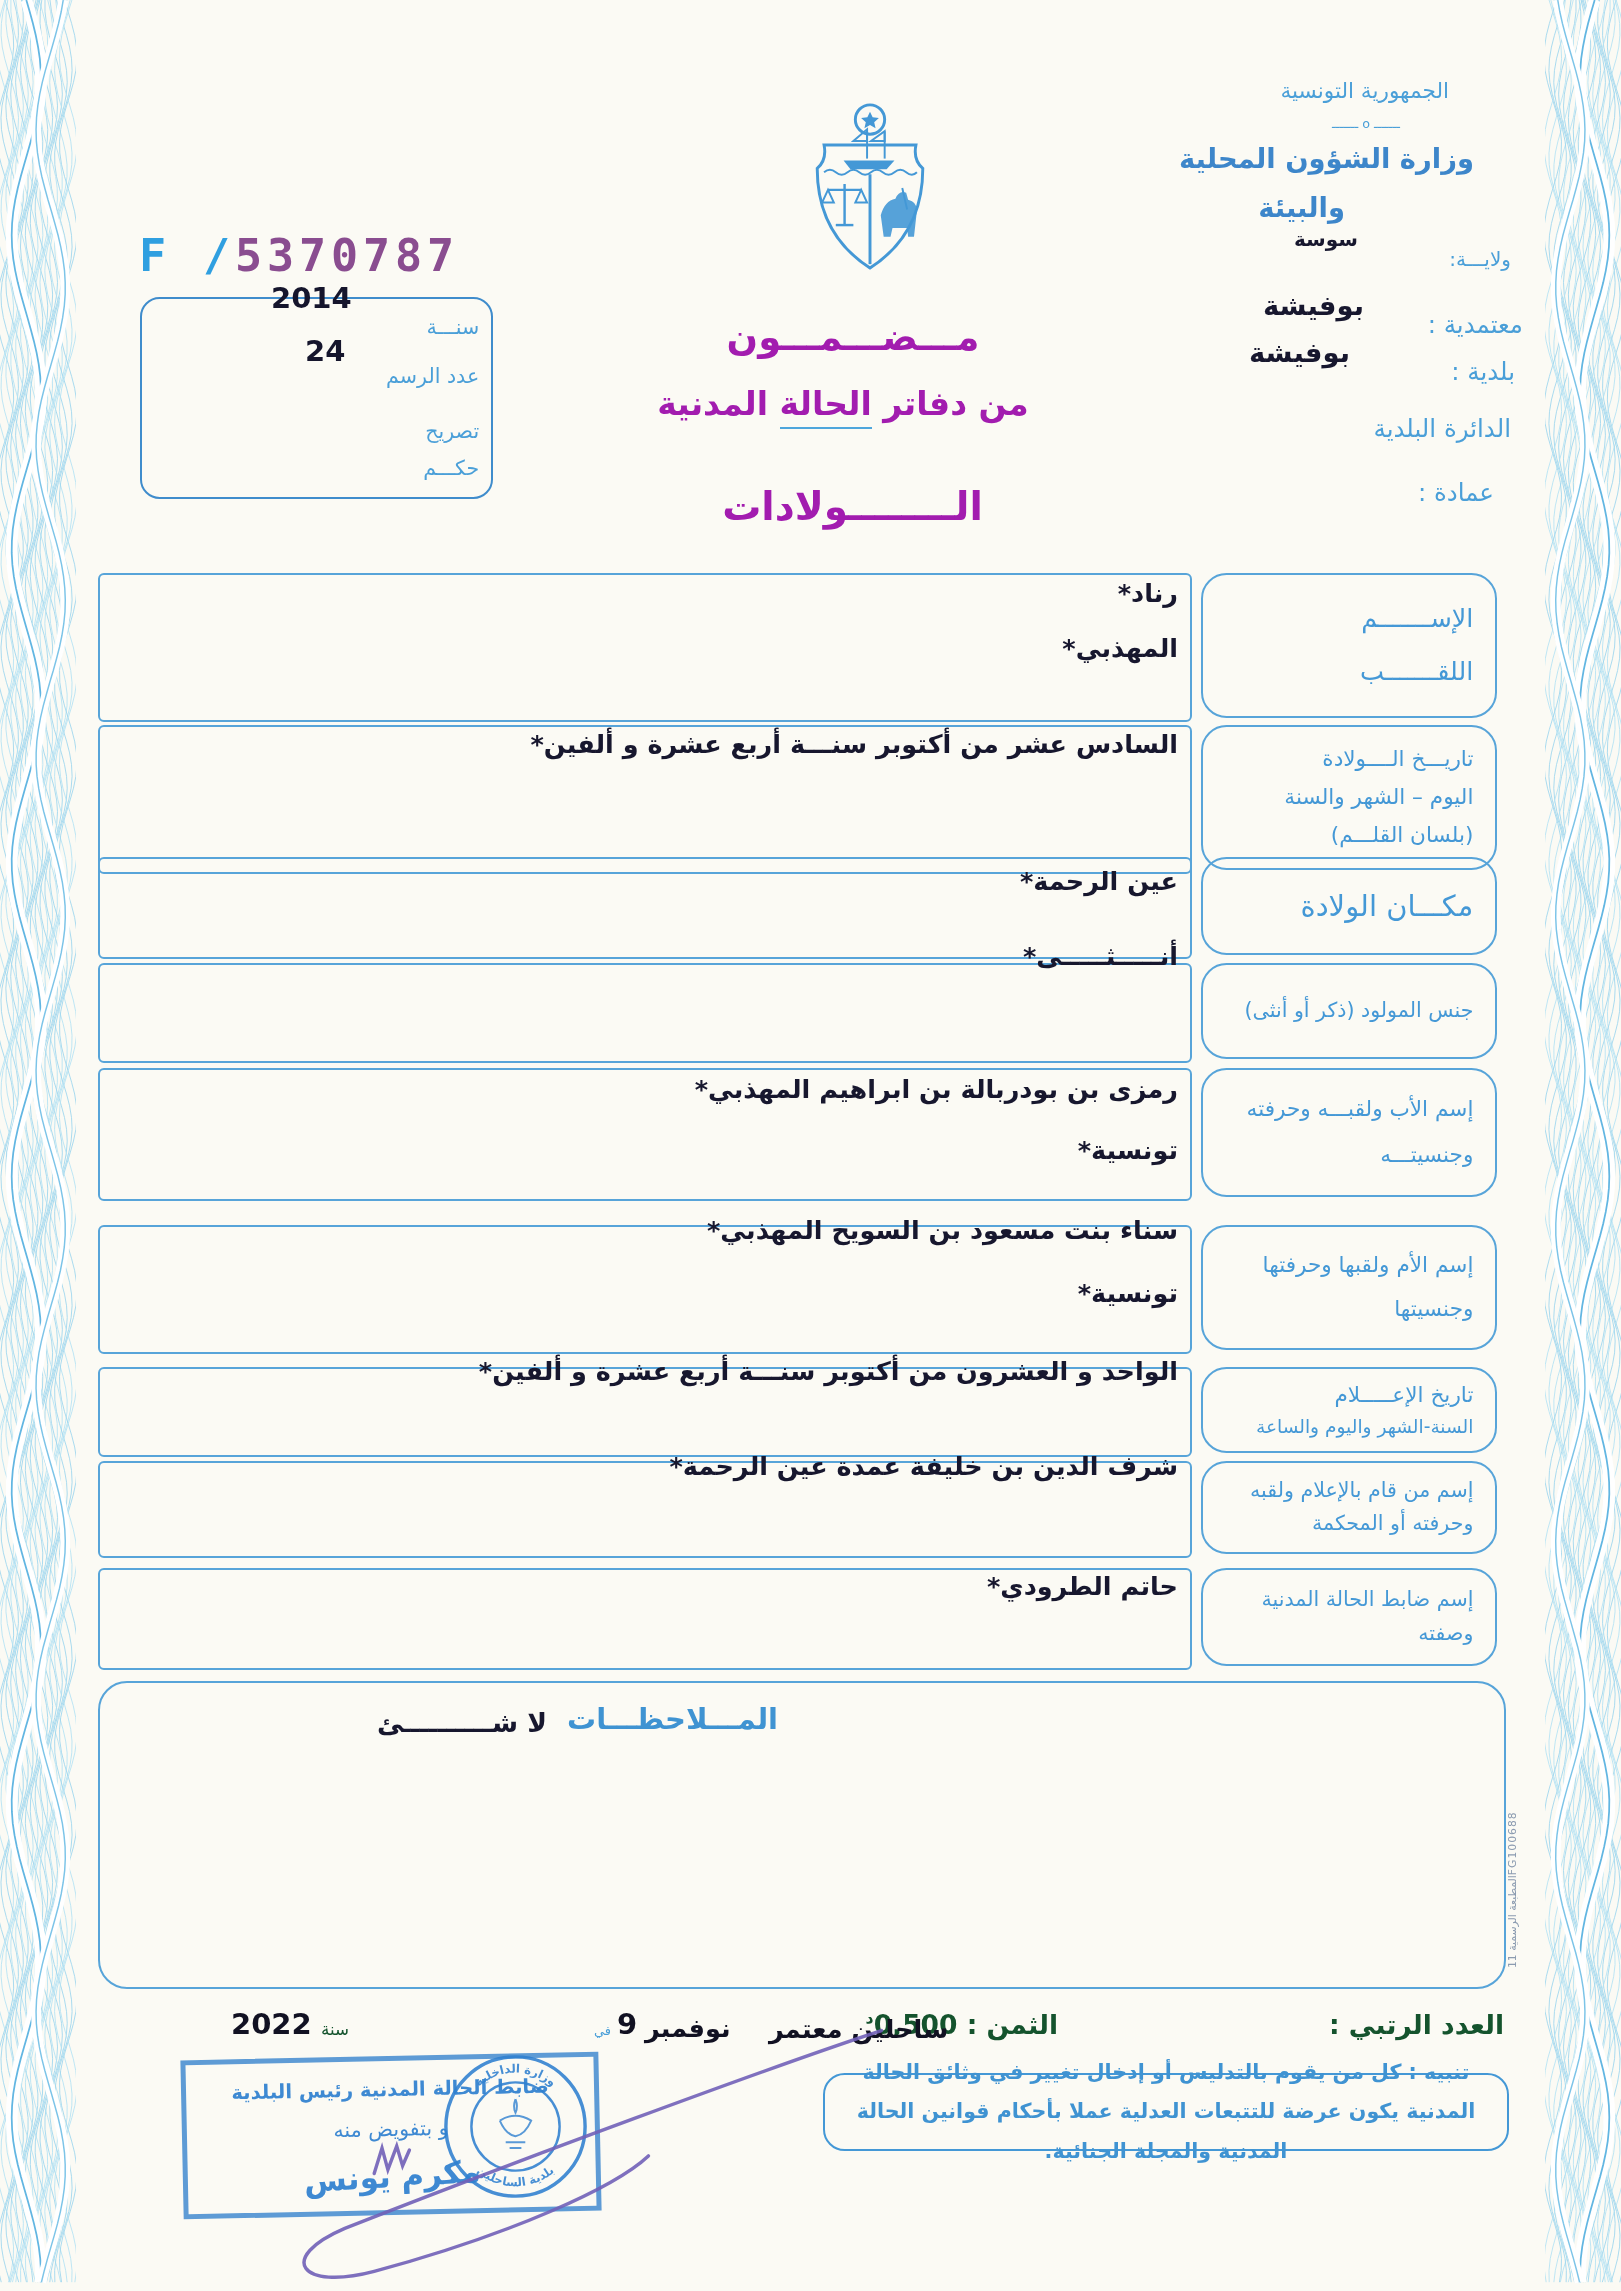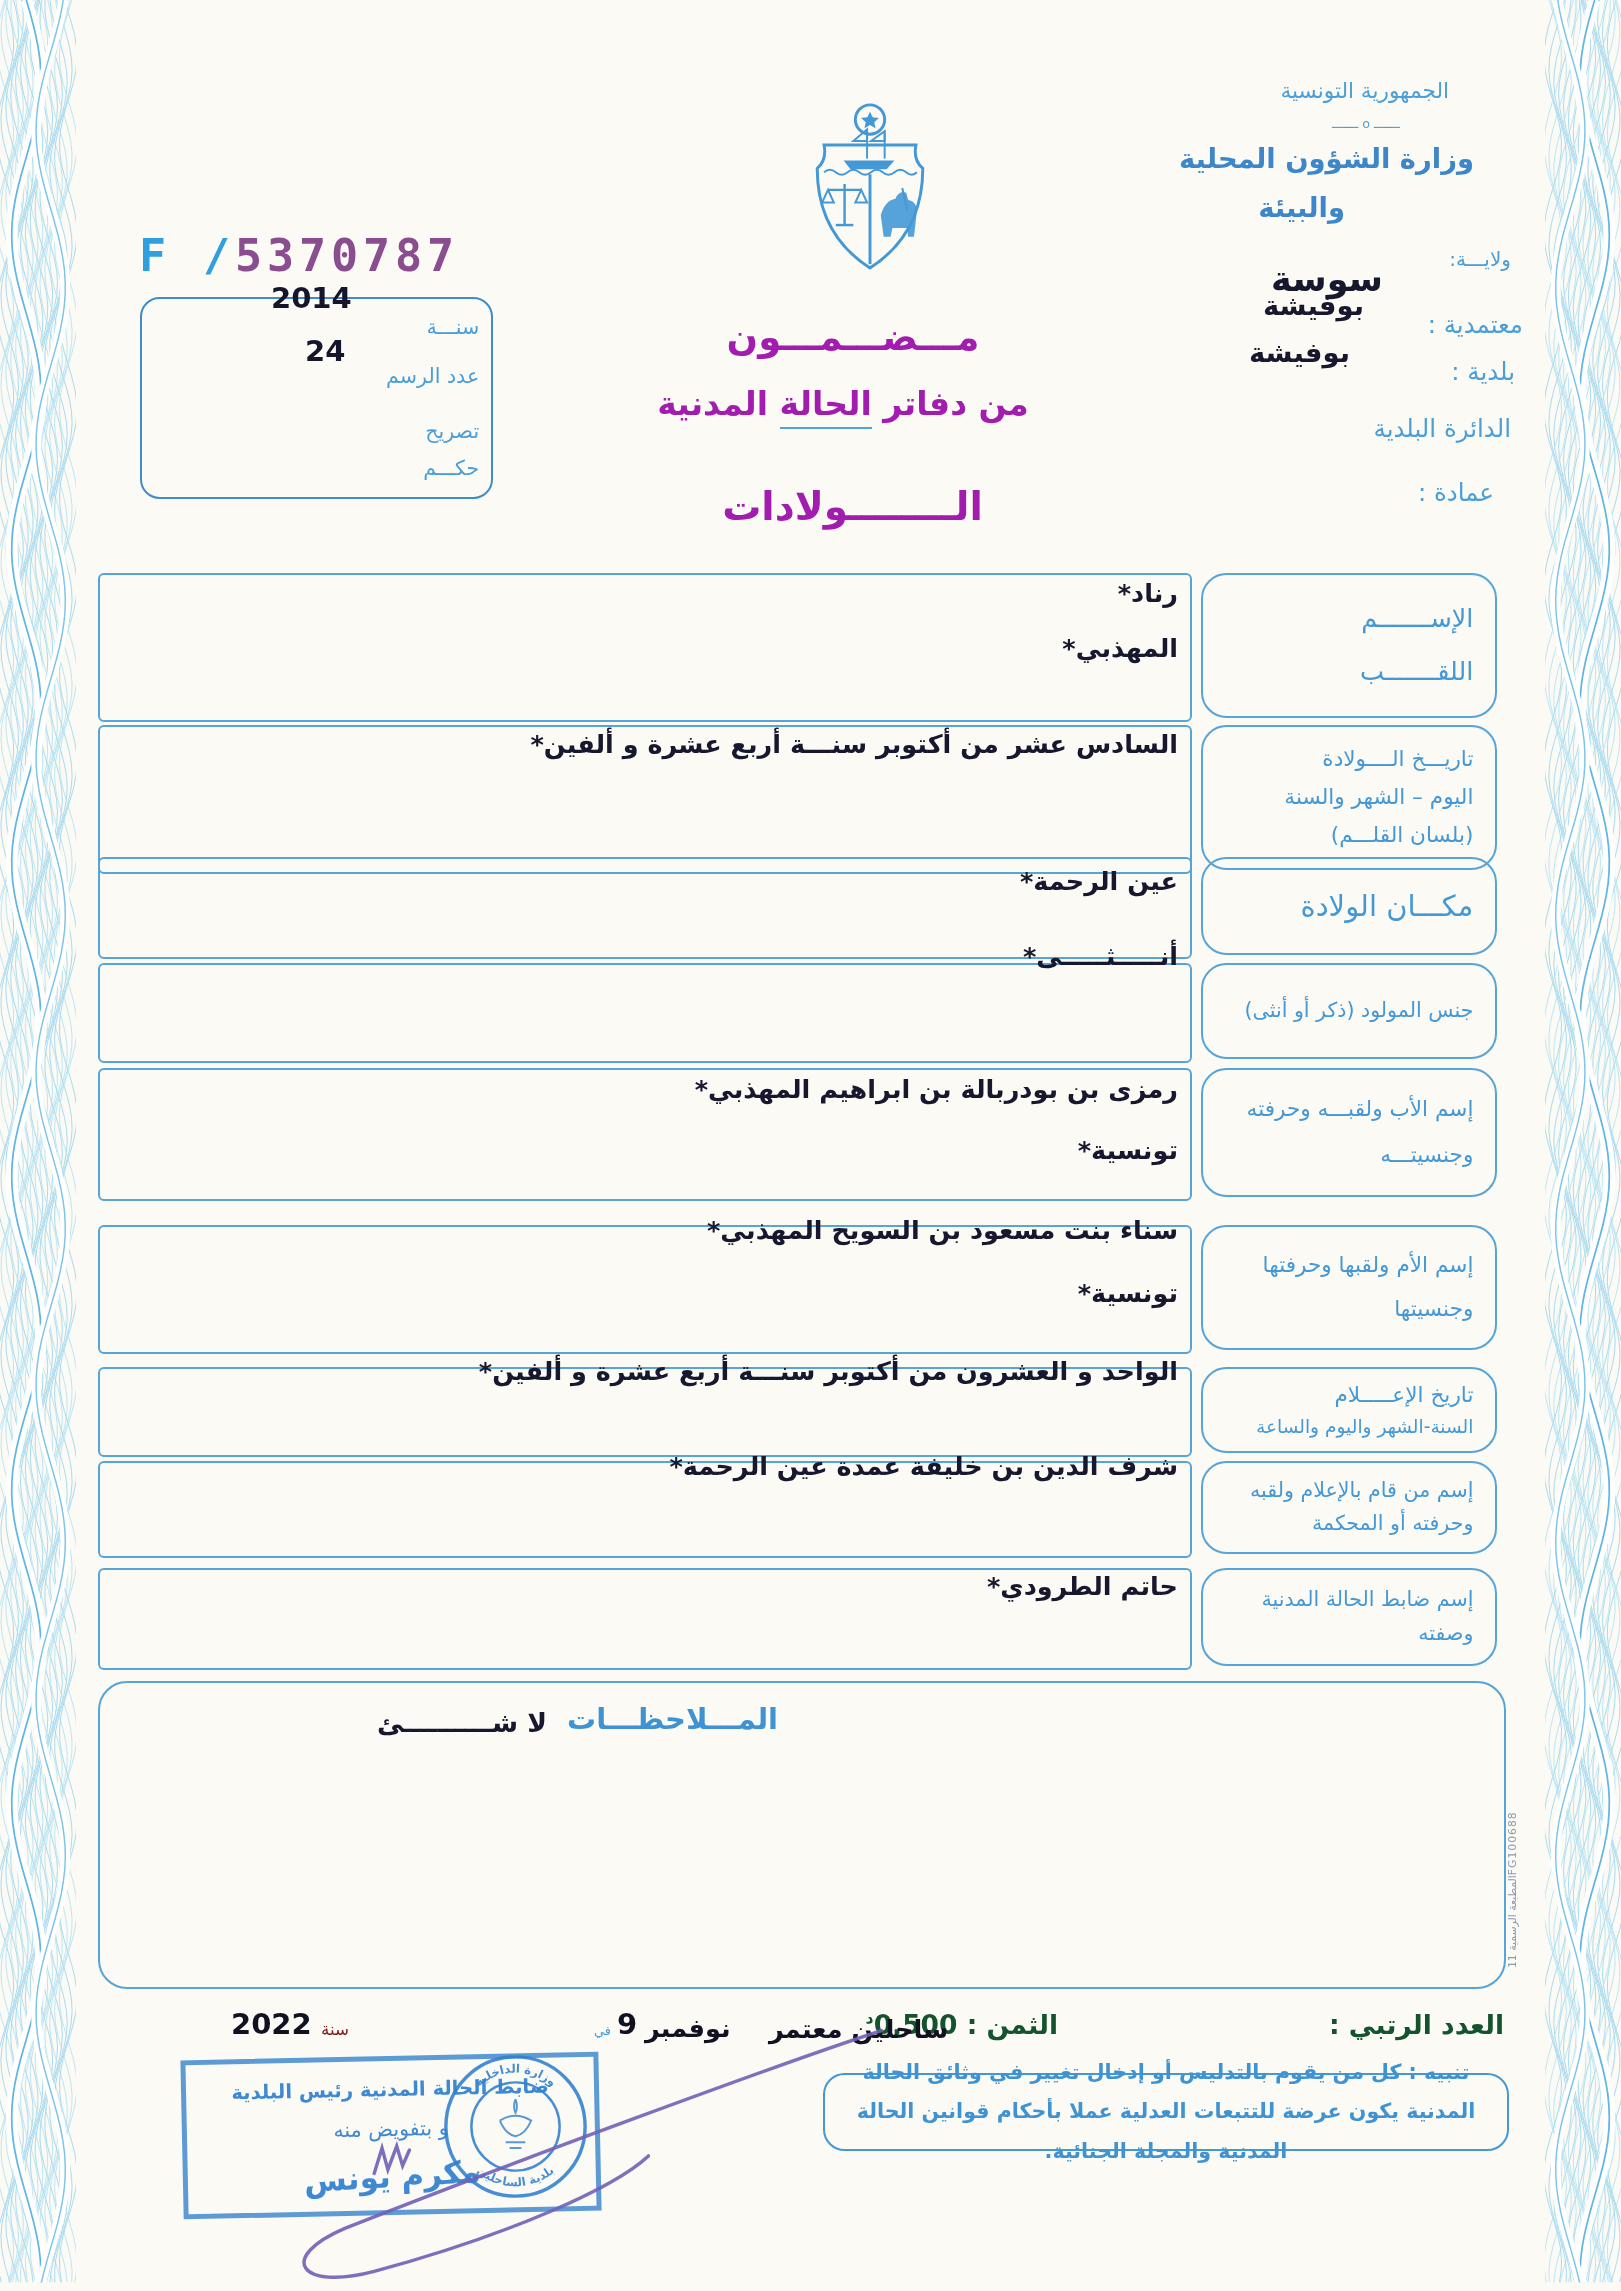--- a/index.html
+++ b/index.html
@@ -137,21 +137,21 @@
       <path d="M64.9,0L62.8,12L60.1,24L56.9,36L53.5,48L50.0,60L46.5,72L43.4,84L40.8,96L38.8,108L37.5,120L37.0,132L37.3,144L38.5,156L40.4,168L42.9,180L46.0,192L49.3,204L52.9,216L56.3,228L59.6,240L62.4,252L64.6,264L66.2,276L66.9,288L66.9,300L66.0,312L64.3,324L62.0,336L59.1,348L55.8,360L52.3,372L48.8,384L45.5,396L42.5,408L40.0,420L38.3,432L37.2,444L37.0,456L37.6,468L39.1,480L41.2,492L43.9,504L47.1,516L50.5,528L54.0,540L57.5,552L60.6,564L63.2,576L65.2,588L66.5,600L67.0,612L66.7,624L65.5,636L63.6,648L61.1,660L58.0,672L54.7,684L51.1,696L47.7,708L44.4,720L41.6,732L39.4,744L37.8,756L37.1,768L37.1,780L38.0,792L39.7,804L42.0,816L44.9,828L48.2,840L51.7,852L55.2,864L58.5,876L61.5,888L64.0,900L65.7,912L66.8,924L67.0,936L66.4,948L64.9,960L62.8,972L60.1,984L56.9,996L53.5,1008L50.0,1020L46.5,1032L43.4,1044L40.8,1056L38.8,1068L37.5,1080L37.0,1092L37.3,1104L38.5,1116L40.4,1128L42.9,1140L46.0,1152L49.3,1164L52.9,1176L56.3,1188L59.6,1200L62.4,1212L64.6,1224L66.2,1236L66.9,1248L66.9,1260L66.0,1272L64.3,1284L62.0,1296L59.1,1308L55.8,1320L52.3,1332L48.8,1344L45.5,1356L42.5,1368L40.0,1380L38.3,1392L37.2,1404L37.0,1416L37.6,1428L39.1,1440L41.2,1452L43.9,1464L47.1,1476L50.5,1488L54.0,1500L57.5,1512L60.6,1524L63.2,1536L65.2,1548L66.5,1560L67.0,1572L66.7,1584L65.5,1596L63.6,1608L61.1,1620L58.0,1632L54.6,1644L51.1,1656L47.7,1668L44.4,1680L41.6,1692L39.4,1704L37.8,1716L37.1,1728L37.1,1740L38.0,1752L39.7,1764L42.0,1776L44.9,1788L48.2,1800L51.7,1812L55.2,1824L58.5,1836L61.5,1848L64.0,1860L65.7,1872L66.8,1884L67.0,1896L66.4,1908L64.9,1920L62.8,1932L60.1,1944L56.9,1956L53.5,1968L50.0,1980L46.5,1992L43.4,2004L40.8,2016L38.8,2028L37.5,2040L37.0,2052L37.3,2064L38.5,2076L40.4,2088L42.9,2100L46.0,2112L49.4,2124L52.9,2136L56.3,2148L59.6,2160L62.4,2172L64.6,2184L66.2,2196L66.9,2208L66.9,2220L66.0,2232L64.3,2244L62.0,2256L59.1,2268L55.8,2280L52.3,2292L48.8,2304L45.5,2316L42.5,2328" fill="none" stroke="#ffffff" stroke-width="10" opacity="1"></path>
       <path d="M64.9,0L62.8,12L60.1,24L56.9,36L53.5,48L50.0,60L46.5,72L43.4,84L40.8,96L38.8,108L37.5,120L37.0,132L37.3,144L38.5,156L40.4,168L42.9,180L46.0,192L49.3,204L52.9,216L56.3,228L59.6,240L62.4,252L64.6,264L66.2,276L66.9,288L66.9,300L66.0,312L64.3,324L62.0,336L59.1,348L55.8,360L52.3,372L48.8,384L45.5,396L42.5,408L40.0,420L38.3,432L37.2,444L37.0,456L37.6,468L39.1,480L41.2,492L43.9,504L47.1,516L50.5,528L54.0,540L57.5,552L60.6,564L63.2,576L65.2,588L66.5,600L67.0,612L66.7,624L65.5,636L63.6,648L61.1,660L58.0,672L54.7,684L51.1,696L47.7,708L44.4,720L41.6,732L39.4,744L37.8,756L37.1,768L37.1,780L38.0,792L39.7,804L42.0,816L44.9,828L48.2,840L51.7,852L55.2,864L58.5,876L61.5,888L64.0,900L65.7,912L66.8,924L67.0,936L66.4,948L64.9,960L62.8,972L60.1,984L56.9,996L53.5,1008L50.0,1020L46.5,1032L43.4,1044L40.8,1056L38.8,1068L37.5,1080L37.0,1092L37.3,1104L38.5,1116L40.4,1128L42.9,1140L46.0,1152L49.3,1164L52.9,1176L56.3,1188L59.6,1200L62.4,1212L64.6,1224L66.2,1236L66.9,1248L66.9,1260L66.0,1272L64.3,1284L62.0,1296L59.1,1308L55.8,1320L52.3,1332L48.8,1344L45.5,1356L42.5,1368L40.0,1380L38.3,1392L37.2,1404L37.0,1416L37.6,1428L39.1,1440L41.2,1452L43.9,1464L47.1,1476L50.5,1488L54.0,1500L57.5,1512L60.6,1524L63.2,1536L65.2,1548L66.5,1560L67.0,1572L66.7,1584L65.5,1596L63.6,1608L61.1,1620L58.0,1632L54.6,1644L51.1,1656L47.7,1668L44.4,1680L41.6,1692L39.4,1704L37.8,1716L37.1,1728L37.1,1740L38.0,1752L39.7,1764L42.0,1776L44.9,1788L48.2,1800L51.7,1812L55.2,1824L58.5,1836L61.5,1848L64.0,1860L65.7,1872L66.8,1884L67.0,1896L66.4,1908L64.9,1920L62.8,1932L60.1,1944L56.9,1956L53.5,1968L50.0,1980L46.5,1992L43.4,2004L40.8,2016L38.8,2028L37.5,2040L37.0,2052L37.3,2064L38.5,2076L40.4,2088L42.9,2100L46.0,2112L49.4,2124L52.9,2136L56.3,2148L59.6,2160L62.4,2172L64.6,2184L66.2,2196L66.9,2208L66.9,2220L66.0,2232L64.3,2244L62.0,2256L59.1,2268L55.8,2280L52.3,2292L48.8,2304L45.5,2316L42.5,2328" fill="none" stroke="#7cc4e8" stroke-width="1.5" opacity="1"></path>
     </svg>
 
   <div class="h-blue" style="right:172px;top:78px;font-size:21.6px;">الجمهورية التونسية</div>
   <div class="h-blue" style="right:221px;top:116px;font-size:12.7px;">ـــــــ o ـــــــ</div>
   <div class="h-blue" style="right:147px;top:143px;font-size:27.4px;font-weight:bold;color:#3d86ca;">وزارة الشؤون المحلية</div>
   <div class="h-blue" style="right:276px;top:192px;font-size:27.4px;font-weight:bold;color:#3d86ca;">والبيئة</div>
 
   <div class="h-blue" style="right:110px;top:247px;font-size:20px;">ولايـــة:</div>
-  <div class="h-val" style="right:238px;top:227px;font-size:35px;margin-top:32px;">سوسة</div>
+  <div class="h-val" style="right:263px;top:227px;font-size:20px;">سوسة</div>
 
   <div class="h-blue" style="right:98px;top:310px;font-size:24.5px;">معتمدية :</div>
   <div class="h-val" style="right:257px;top:290px;font-size:27.4px;">بوفيشة</div>
 
   <div class="h-blue" style="right:106px;top:357px;font-size:24.5px;">بلدية :</div>
   <div class="h-val" style="right:271px;top:337px;font-size:27.4px;">بوفيشة</div>
 
   <div class="h-blue" style="right:110px;top:414px;font-size:24.5px;">الدائرة البلدية</div>
   <div class="h-blue" style="right:127px;top:478px;font-size:24.5px;">عمادة :</div>
 
@@ -263,21 +263,21 @@
 
   <div class="abs f-blue nw" style="right:117px;top:2009px;font-size:26.5px;">العدد الرتبي :</div>
   <div class="abs f-blue nw" style="right:563px;top:2009px;font-size:26.5px;">
     <span>الثمن :</span>
     <span>0,500</span><sup style="font-size:15.7px;">د</sup>
   </div>
   <div class="abs f-black nw" style="left:769px;top:2014px;font-size:25.5px;">ساحلين معتمر</div>
   <div class="abs nw" style="left:594px;top:2023px;font-size:13px;color:#4a9fd8;">في</div>
   <div class="abs f-black nw" style="left:617px;top:2007px;font-size:29px;">9</div>
   <div class="abs f-black nw" style="left:645px;top:2013px;font-size:25.5px;">نوفمبر</div>
-  <div class="abs nw" style="left:321px;top:2019px;font-size:16.7px;color:#7f1d1d;">سنة</div>
+  <div class="abs nw" style="left:321px;top:2019px;font-size:16.7px;color:#14532d;">سنة</div>
   <div class="abs f-black nw" style="left:231px;top:2007px;font-size:29px;">2022</div>
 
   <div class="warnbox">
     <div>تنبيه : كل من يقوم بالتدليس أو إدخال تغيير في وثائق الحالة المدنية يكون عرضة للتتبعات العدلية عملا بأحكام قوانين الحالة المدنية والمجلة الجنائية.</div>
   </div>
 
   <div class="stamp-rect">
     <div class="sr1">ضابط الحالة المدنية  رئيس البلدية</div>
     <div class="sr2">و بتفويض منه</div>
     <div class="sr3">مكرم يونس</div>

